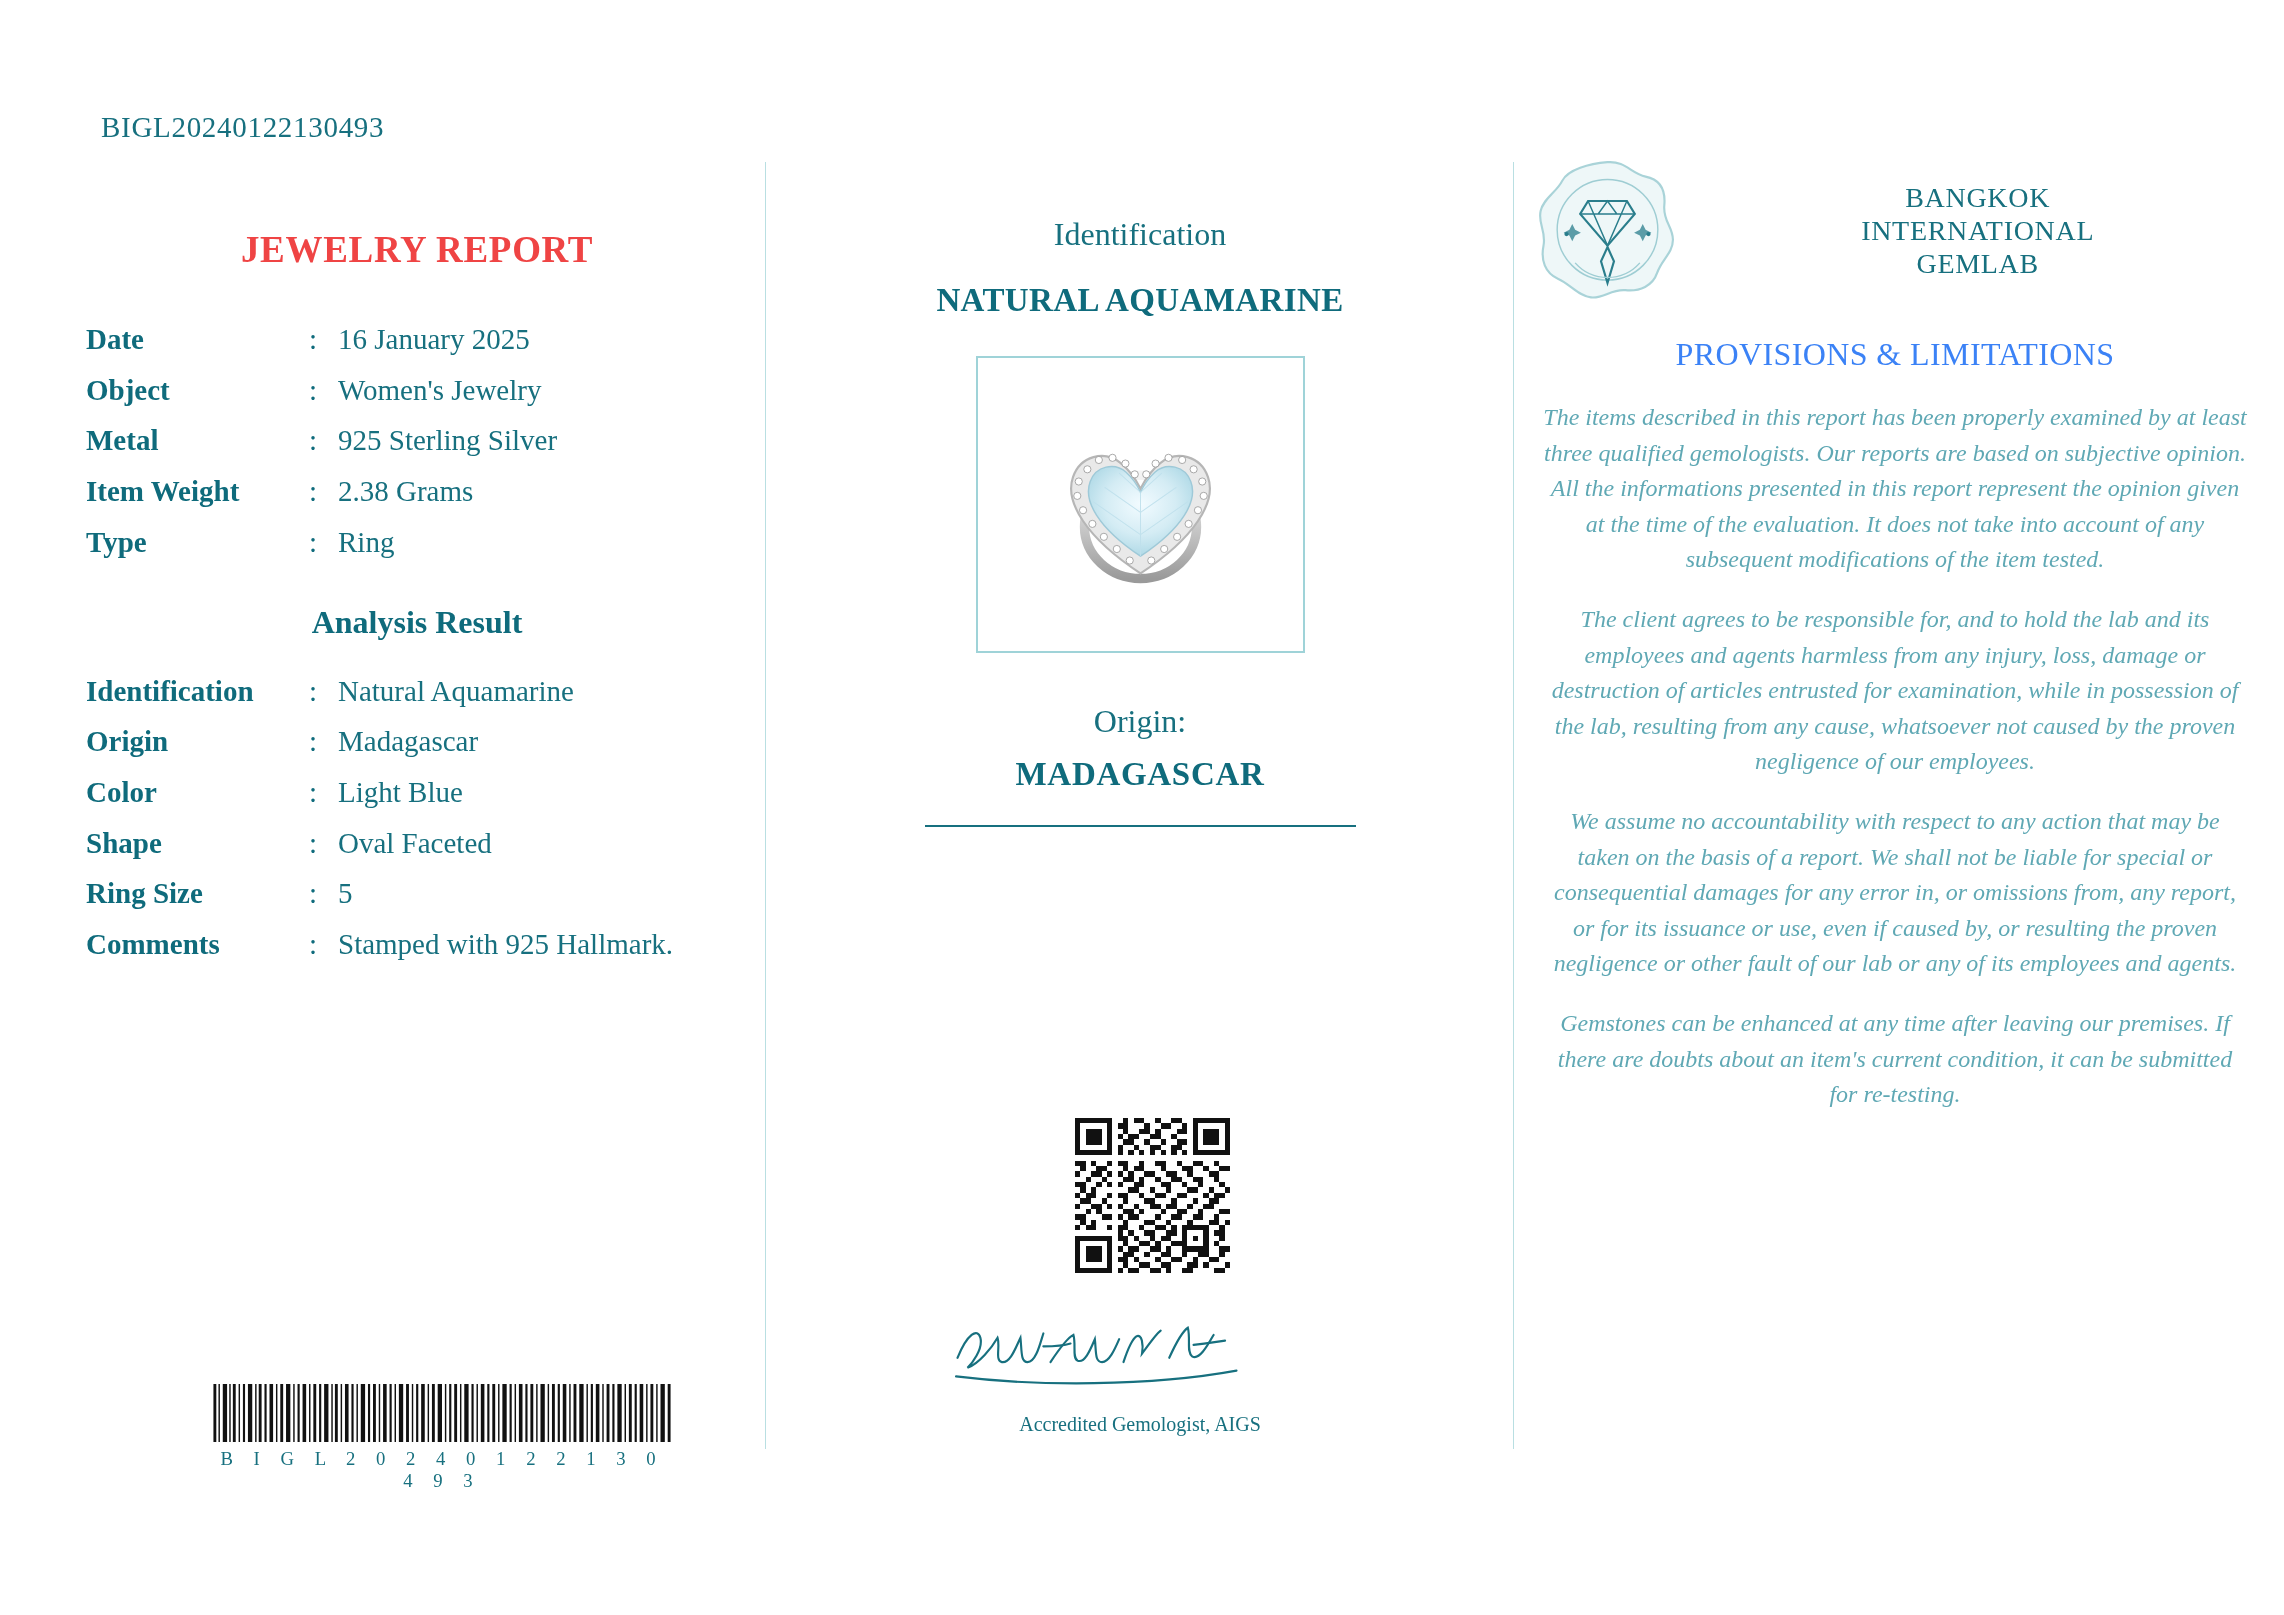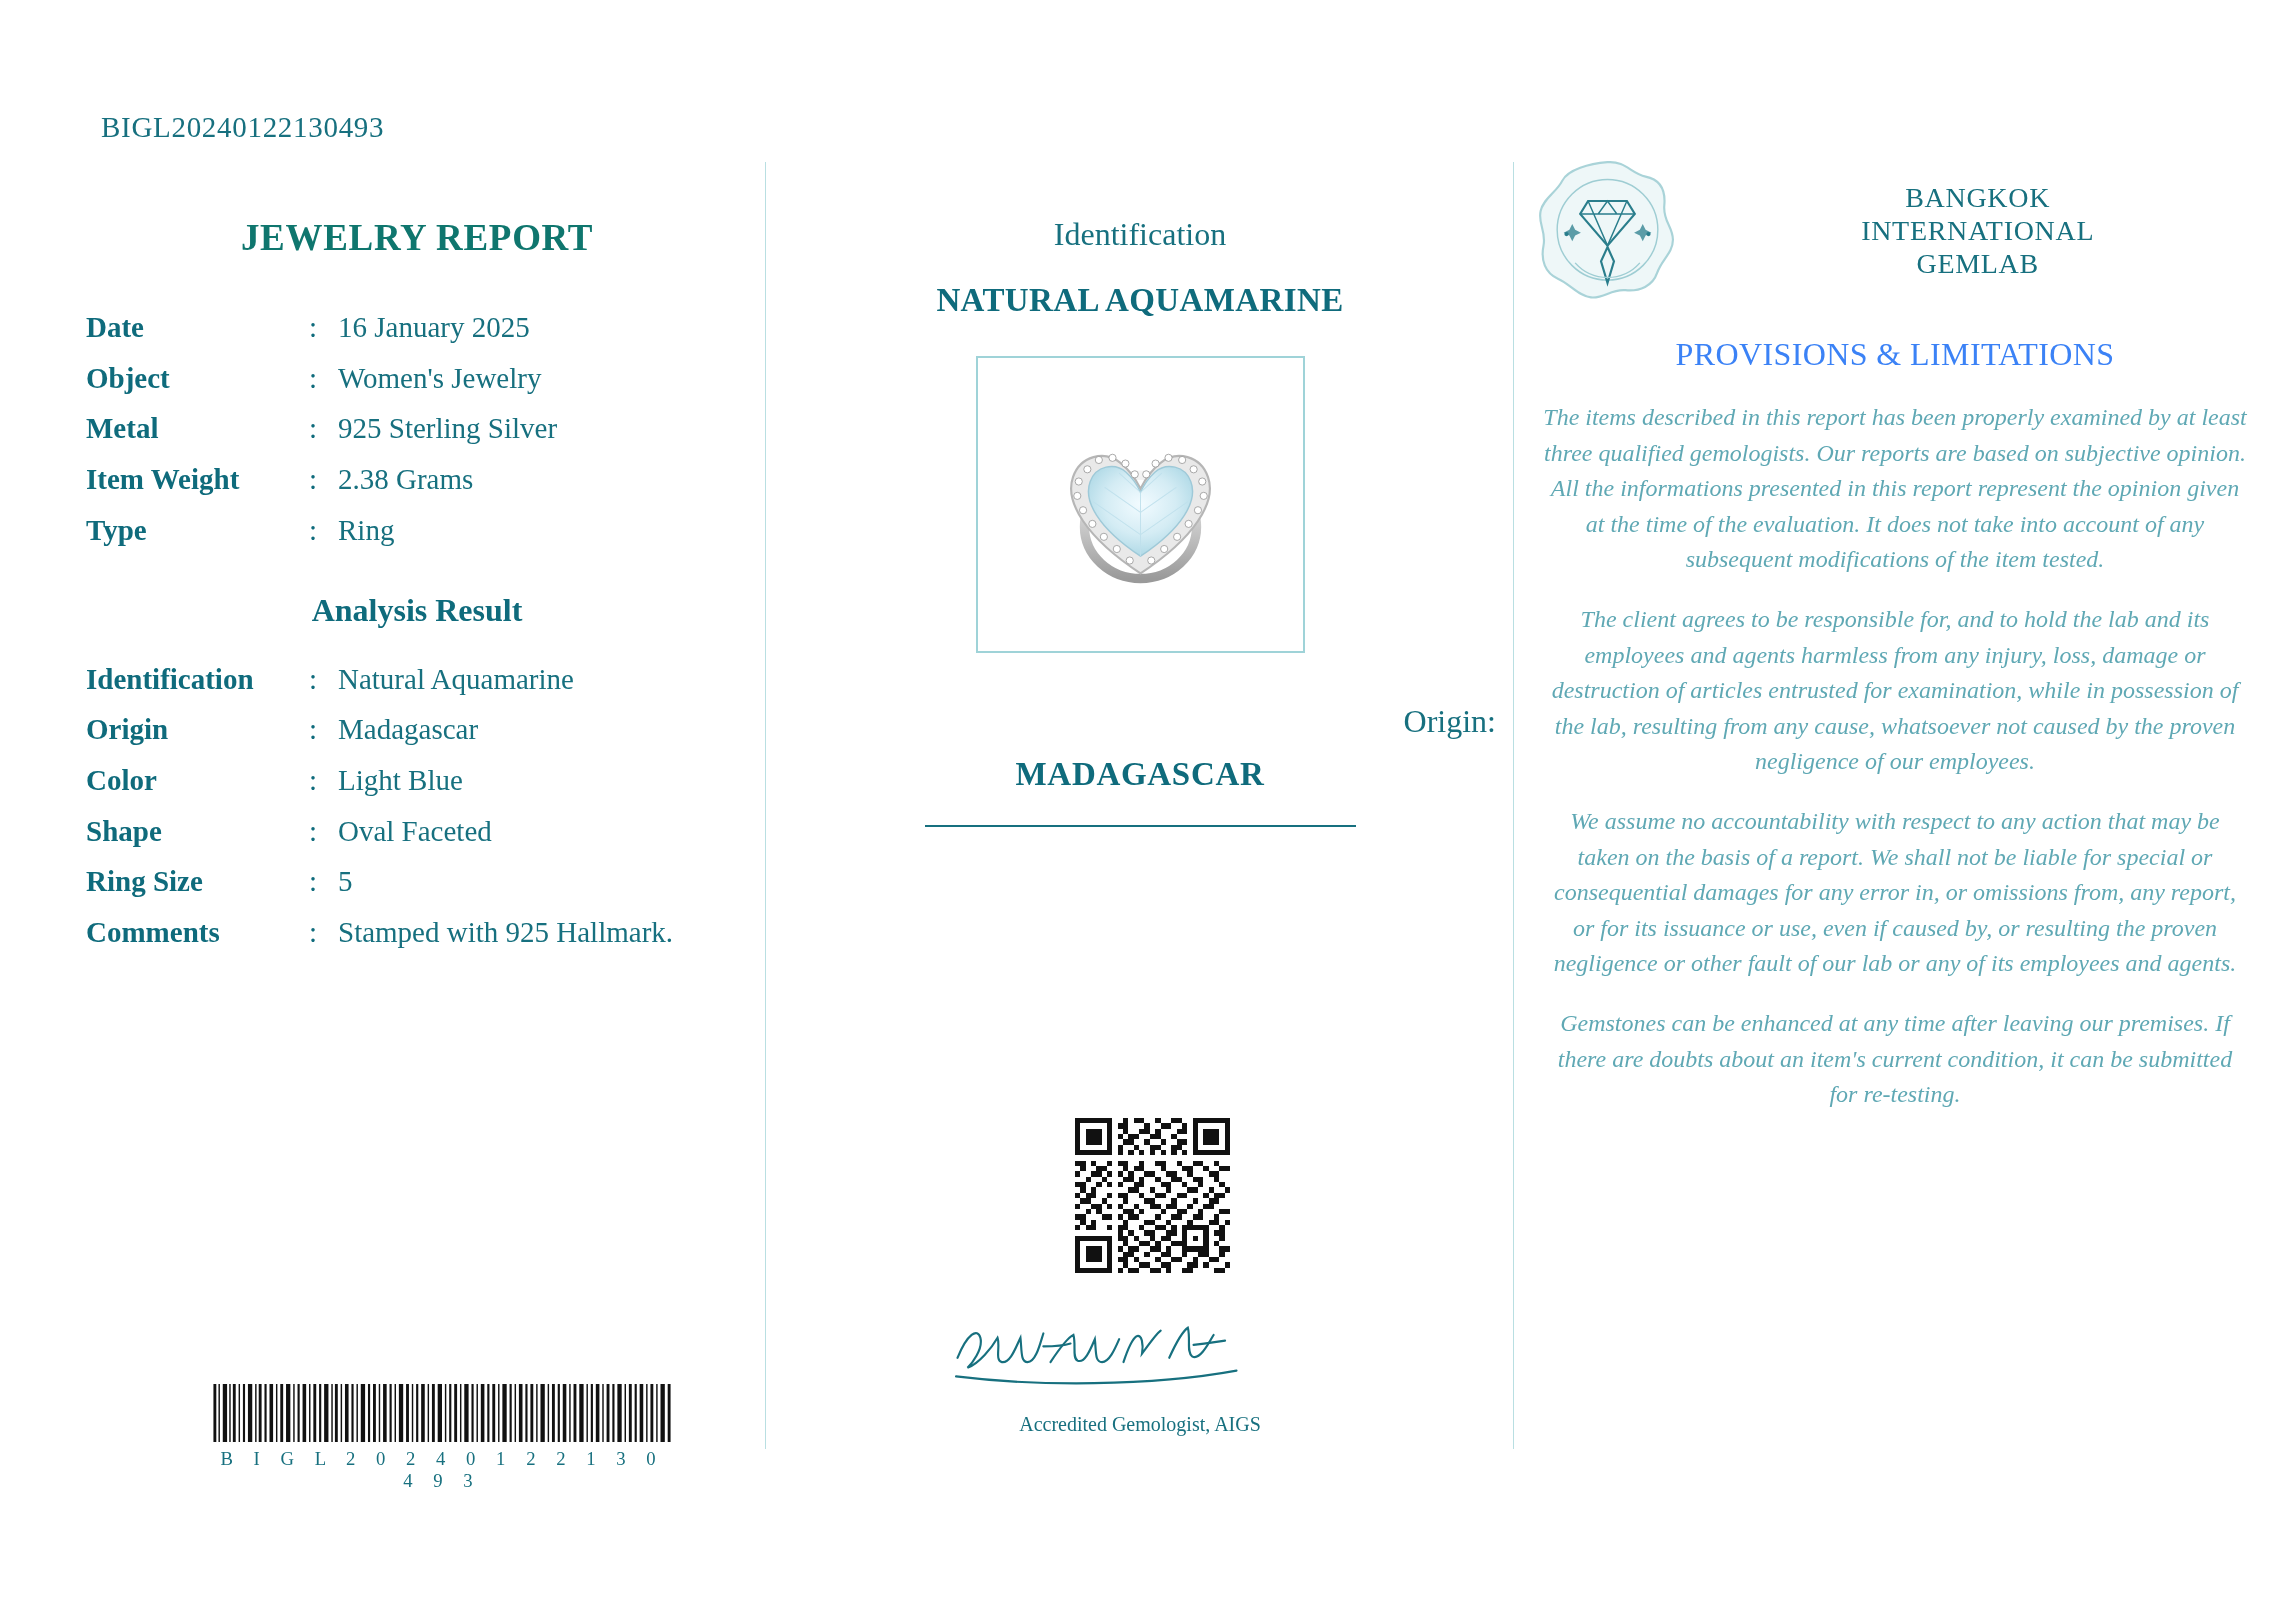--- a/index.html
+++ b/index.html
@@ -50,22 +50,22 @@
     position: absolute;
     left: 86px;
     top: 216px;
     width: 662px;
   }
   .title-main {
     text-align: center;
     font-size: 37px;
     font-weight: bold;
     letter-spacing: 0.7px;
-    color: #0f766e;
-    margin: 0 0 43px 0;
+    color: #ef4444;
+    margin: 12px 0 43px 0;
   }
   .kv-table {
     width: 100%;
     border-collapse: collapse;
     font-size: 29px;
   }
   .kv-table td {
     padding: 7.2px 0;
     vertical-align: top;
     line-height: 1.25;
@@ -136,21 +136,20 @@
     width: 325px;
     height: 293px;
     border: 2.2px solid #9fd3d8;
     position: relative;
     background: #ffffff;
   }
   .origin-label {
     margin-top: 50px;
     font-size: 32px;
     color: #17707f;
-    text-align: right;
   }
   .origin-value {
     margin-top: 16px;
     font-size: 33px;
     font-weight: bold;
     letter-spacing: 0.7px;
     color: #0f6b7c;
   }
   .rule {
     margin: 32px auto 0 auto;

